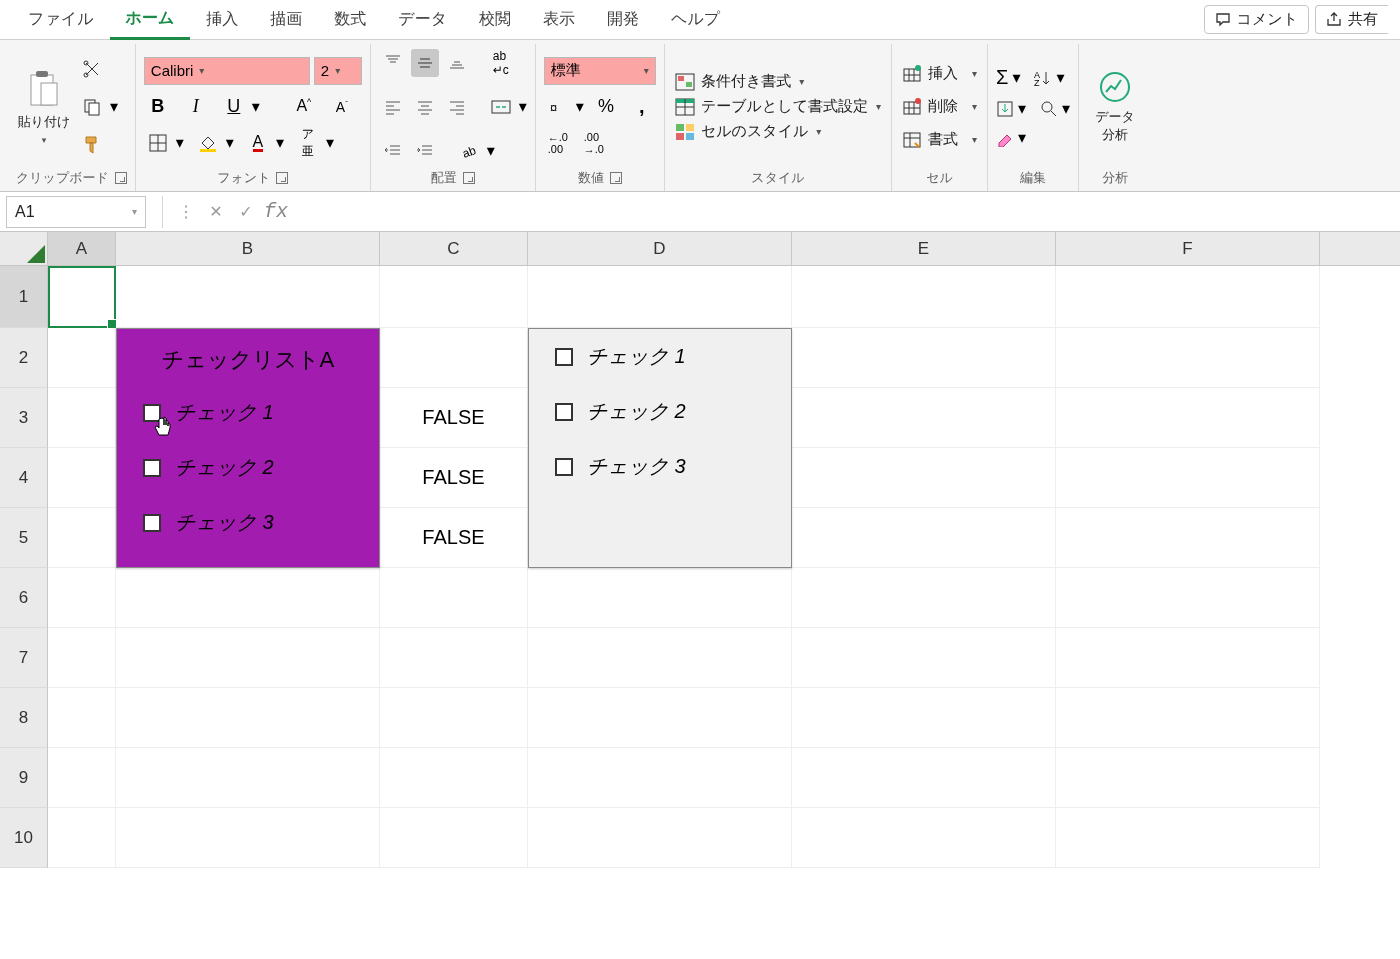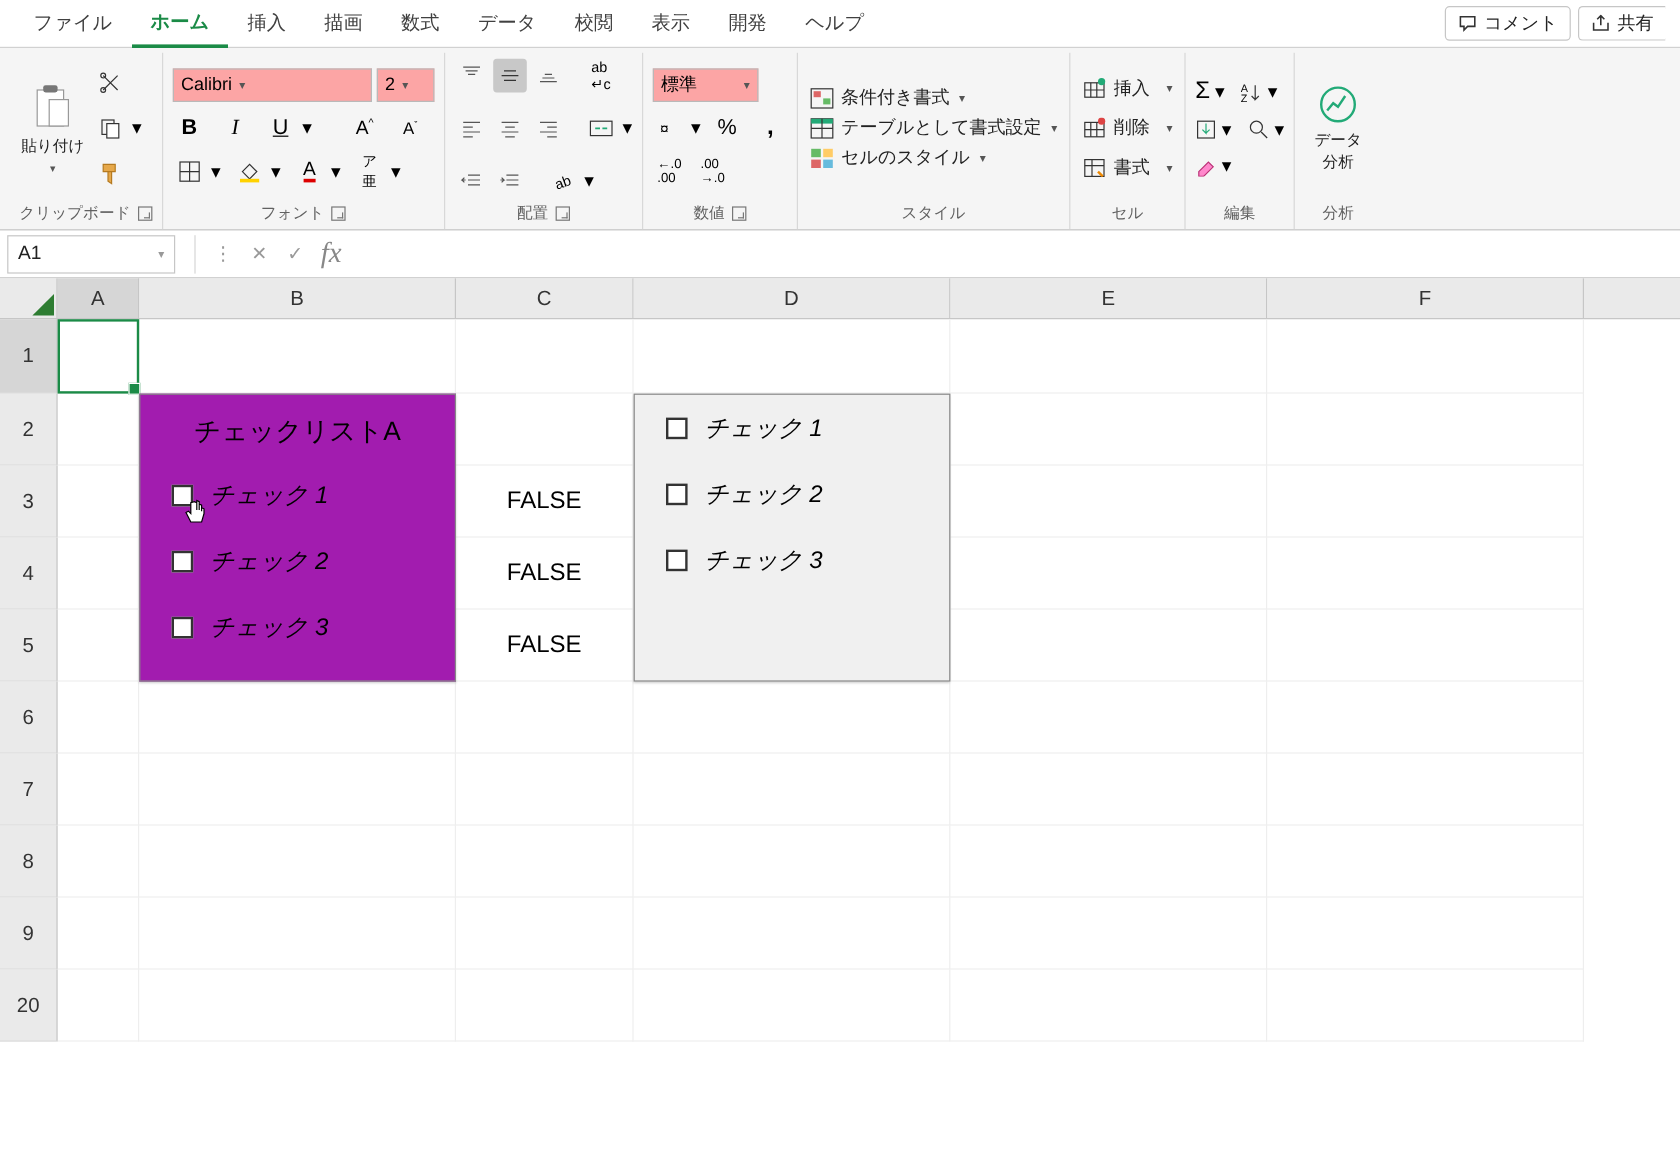--- a/index.html
+++ b/index.html
@@ -32,21 +32,21 @@
 
   .big-btn { display: flex; flex-direction: column; align-items: center; justify-content: center; width: 56px; font-size: 13px; color: #222; gap: 4px; }
   .big-btn .caret { font-size: 9px; color: #555; }
 
   
   .fbar { display: flex; align-items: center; height: 40px; border-bottom: 1px solid #c6c6c6; }
   .namebox { width: 140px; height: 32px; border: 1px solid #c6c6c6; margin: 0 8px 0 6px; display: flex; align-items: center; padding: 0 8px; font-size: 16px; color: #222; background: #fff; }
   .namebox .caret { margin-left: auto; font-size: 10px; color: #999; }
   .fbar-sep { width: 1px; background: #d6d6d6; height: 32px; margin: 0 8px; }
   .fbar-btn { width: 30px; height: 30px; display: flex; align-items: center; justify-content: center; color: #999; }
-  .fbar-fx { font-family: Liberation Serif, serif; font-style: italic; font-size: 24px; color: #888; }
+  .fbar-fx { font-family: Liberation Mono, monospace; font-style: italic; font-size: 20px; color: #888; }
   .formula-input { flex: 1; border: none; height: 32px; padding: 0 8px; font-size: 15px; outline: none; }
 
   
   .grid { position: relative; }
   .col-headers { display: flex; height: 34px; border-bottom: 1px solid #c6c6c6; background: #eaeaea; }
   .corner { width: 48px; border-right: 1px solid #c6c6c6; position: relative; background: #eaeaea; }
   .corner::after { content: ""; position: absolute; right: 2px; bottom: 2px; width: 0; height: 0; border-left: 18px solid transparent; border-bottom: 18px solid #2e7d32; }
   .ch { display: flex; align-items: center; justify-content: center; font-size: 17px; color: #333; border-right: 1px solid #c6c6c6; background: #eaeaea; }
   .ch.selected { background: #d6d6d6; }
   .gbody { display: flex; }
@@ -293,21 +293,21 @@
     </div>
     <div class="group-label">
         <span>配置</span>
         <span class="launcher"></span>
       </div>
   </div>
 
   <div class="group">
     <div class="group-body">
       <div class="col" style="gap:8px;">
-        <div class="combo" style="width:88px;">
+        <div class="combo" style="width:112px;">
             <span>標準</span>
             <span class="caret" style="margin-left:auto;">▾</span>
           </div>
         <div class="row" style="gap:8px;">
           <div class="row">
               <div class="ibtn">
                 <svg width="20" height="18">
                   <text x="2" y="14" font-size="13">¤</text>
                 </svg>
               </div>
@@ -511,21 +511,21 @@
     <div class="row-headers">
       <div class="rh selected" style="height:62px;">1</div>
       <div class="rh" style="height:60px;">2</div>
       <div class="rh" style="height:60px;">3</div>
       <div class="rh" style="height:60px;">4</div>
       <div class="rh" style="height:60px;">5</div>
       <div class="rh" style="height:60px;">6</div>
       <div class="rh" style="height:60px;">7</div>
       <div class="rh" style="height:60px;">8</div>
       <div class="rh" style="height:60px;">9</div>
-      <div class="rh" style="height:60px;">20</div>
+      <div class="rh" style="height:60px;">10</div>
     </div>
     <div class="cells">
 
       <div id="cellgrid">
           <div class="crow">
             <div class="cell" style="width: 68px; height: 62px;"></div>
             <div class="cell" style="width: 264px; height: 62px;"></div>
             <div class="cell" style="width: 148px; height: 62px;"></div>
             <div class="cell" style="width: 264px; height: 62px;"></div>
             <div class="cell" style="width: 264px; height: 62px;"></div>

